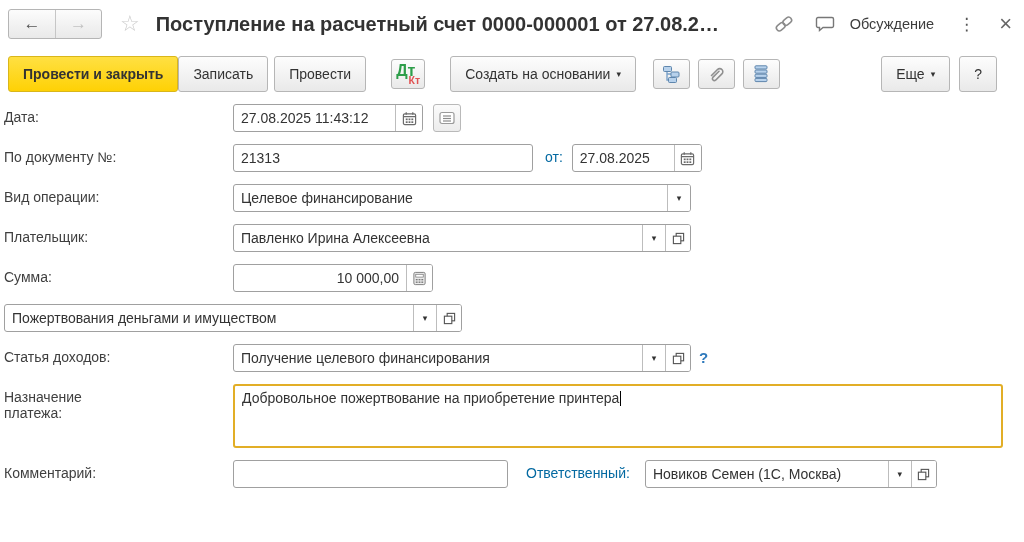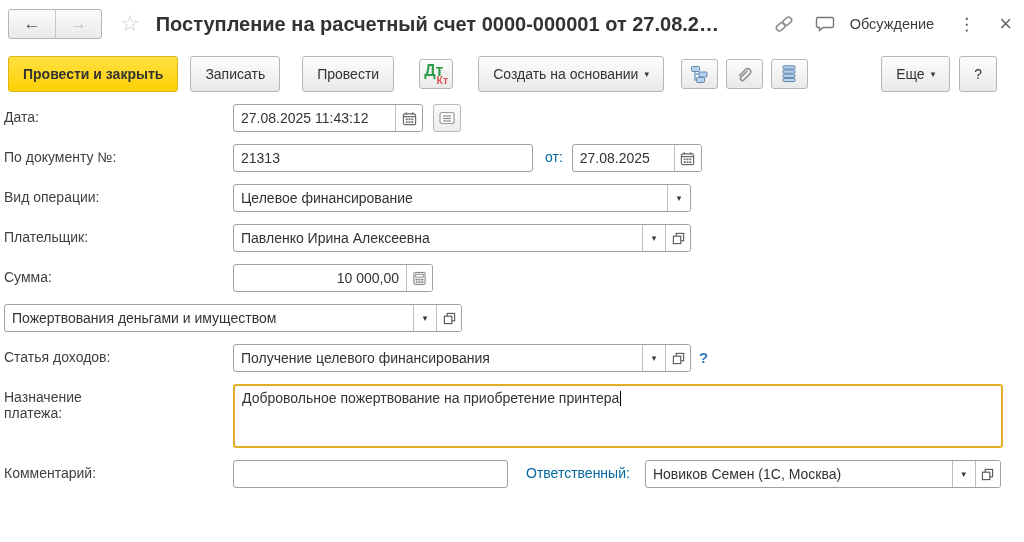--- a/index.html
+++ b/index.html
@@ -26,40 +26,40 @@
   .tbar { display:flex; align-items:center; padding:10px 27px 12px 8px; }
   .btn { height:30px; padding:17px 14px; border:1px solid #b6b6b6; border-radius:3px;
     background:linear-gradient(#fdfdfd,#e9e9e9); font-family:inherit; font-size:14px;
     color:#333; cursor:pointer; display:inline-flex; align-items:center; gap:6px; white-space:nowrap; }
   .btn-primary { background:linear-gradient(#ffe042,#fed105); border-color:#d9b61a; font-weight:bold; }
   .btn-icon { width:37px; padding:0; justify-content:center; }
   .arr { font-size:9px; color:#333; }
   .dtkt { position:relative; width:34px; height:30px; padding:0; }
   .dtkt .dt { position:absolute; top:2px; left:4px; font-size:16px; font-weight:bold; color:#2e9e4a; }
   .dtkt .kt { position:absolute; bottom:2px; right:4px; font-size:10.5px; font-weight:bold; color:#e05252; }
-  .ml12{margin-left:12px}.ml22{margin-left:22px}.ml25{margin-left:25px}
+  .ml12{}.ml22{margin-left:6px}.ml25{margin-left:25px}
   .ml17{margin-left:17px}.ml8{margin-left:8px}.ml9{margin-left:9px}.mlauto{margin-left:auto}
 
   
   .form { padding-left:4px; }
   .row { display:flex; align-items:flex-start; margin-bottom:12px; }
   .lbl { width:229px; flex:none; padding-top:5px; color:#3f3f3f; }
   .lbl-inline { padding-top:5px; color:#0369a1; }
   .field { display:flex; align-items:stretch; height:28px; border:1px solid #a0a0a0;
     border-radius:3px; background:#fff; overflow:hidden; }
   .field input { border:none; outline:none; flex:1; min-width:0; padding:0 7px;
     font-family:inherit; font-size:14px; color:#333; background:transparent; }
   .seg { flex:none; display:flex; align-items:center; justify-content:center;
     border-left:1px solid #bdbdbd; cursor:pointer; background:#fff; }
   .seg-dd { width:23px; } .seg-cal { width:27px; } .seg-open { width:25px; } .seg-calc { width:26px; }
   .sq-btn { width:28px; height:28px; border:1px solid #b9b9b9; border-radius:3px;
     background:linear-gradient(#fbfbfb,#ececec); display:flex; align-items:center;
     justify-content:center; cursor:pointer; margin-left:10px; }
   .w190{width:190px}.w300{width:300px}.w130{width:130px}.w494{width:458px}.w200{width:200px}
-  .w275{width:275px}.w348{width:356px}
+  .w275{width:275px}.w348{width:292px}
   .amount input { text-align:right; }
   .help-q { margin-left:8px; padding-top:5px; color:#2e79bc; font-weight:bold; font-size:15px; cursor:pointer; }
   .wraplbl { max-width:110px; }
   .memo { width:770px; min-height:64px; border:2px solid #e2ae26; border-radius:3px;
     padding:4px 7px; cursor:text; color:#333; }
   .caret { display:inline-block; width:1px; height:15px; background:#000;
     margin-left:1px; vertical-align:text-bottom; }
   .row-last { margin-top:10px; }
   .resp-lbl { margin-left:18px; margin-right:15px; }
 </style>

